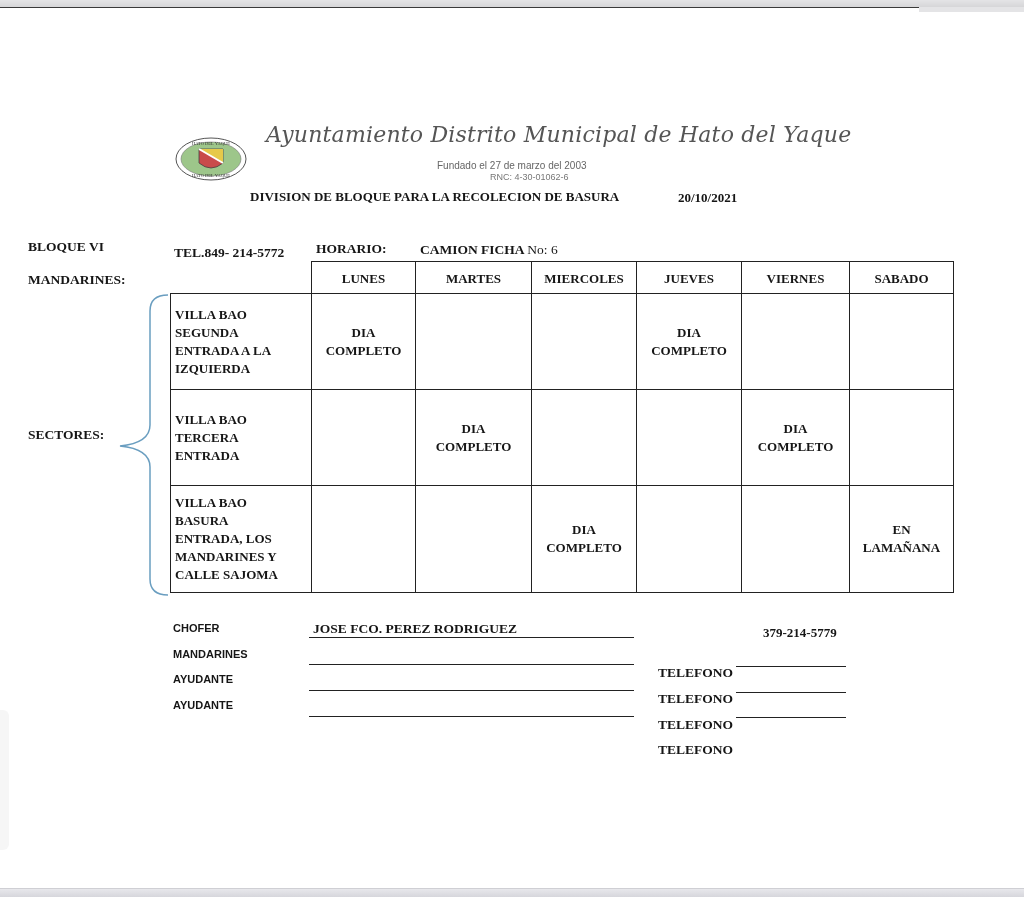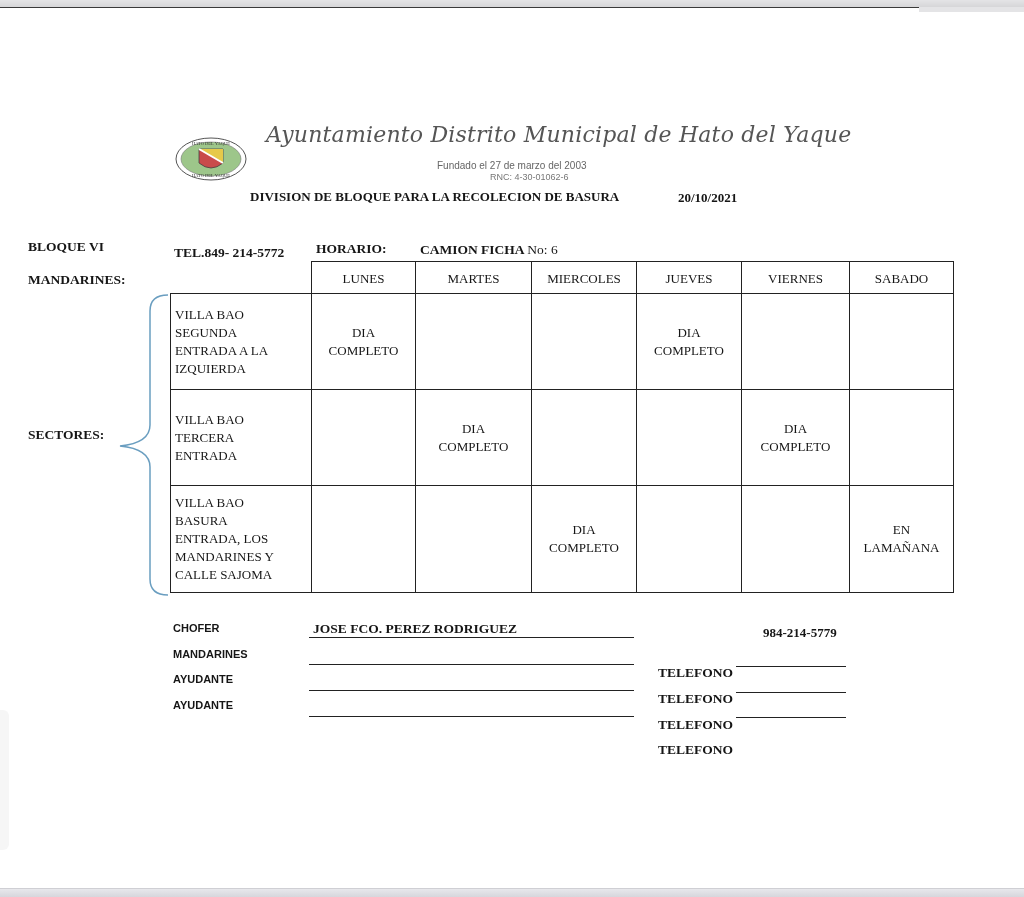--- a/index.html
+++ b/index.html
@@ -65,21 +65,21 @@
 
     .brace { position: absolute; left: 108px; top: 293px; width: 60px; height: 305px; }
 
     
     .schedule {
       position: absolute; left: 170px; top: 261px;
       border-collapse: collapse;
     }
     .schedule td, .schedule th {
       border: 1.6px solid #222;
-      font-weight: normal; font-size: 13px;
+      font-weight: bold; font-size: 13px;
       text-align: center; vertical-align: middle;
       padding: 0; line-height: 18px;
     }
     .schedule th { height: 29px; padding-top: 2px; }
     .schedule .corner { border-top: none; border-left: none; }
     .schedule td.sector {
       text-align: left; vertical-align: middle; padding-left: 4px;
       font-size: 13px; line-height: 18px;
     }
     .row1 td { height: 95px; }
@@ -225,21 +225,21 @@
         <div>EN</div>
         <div>LAMAÑANA</div>
       </td>
     </tr>
   </tbody>
 </table>
 
 <div class="staff-role" style="top:622px">CHOFER</div>
 <div class="staff-line" style="top:621px">JOSE FCO. PEREZ RODRIGUEZ</div>
 <div class="phone-label" style="top:624px">TELEFONO</div>
-<div class="phone-value" style="top:625px">984-214-5779</div>
+<div class="phone-value" style="top:625px">379-214-5779</div>
 
 <div class="staff-role" style="top:648px">MANDARINES</div>
 <div class="staff-line" style="top:648px"></div>
 <div class="phone-label" style="top:650px">TELEFONO</div>
 <div class="phone-line" style="top:650px"></div>
 
 <div class="staff-role" style="top:673px">AYUDANTE</div>
 <div class="staff-line" style="top:674px"></div>
 <div class="phone-label" style="top:676px">TELEFONO</div>
 <div class="phone-line" style="top:676px"></div>

